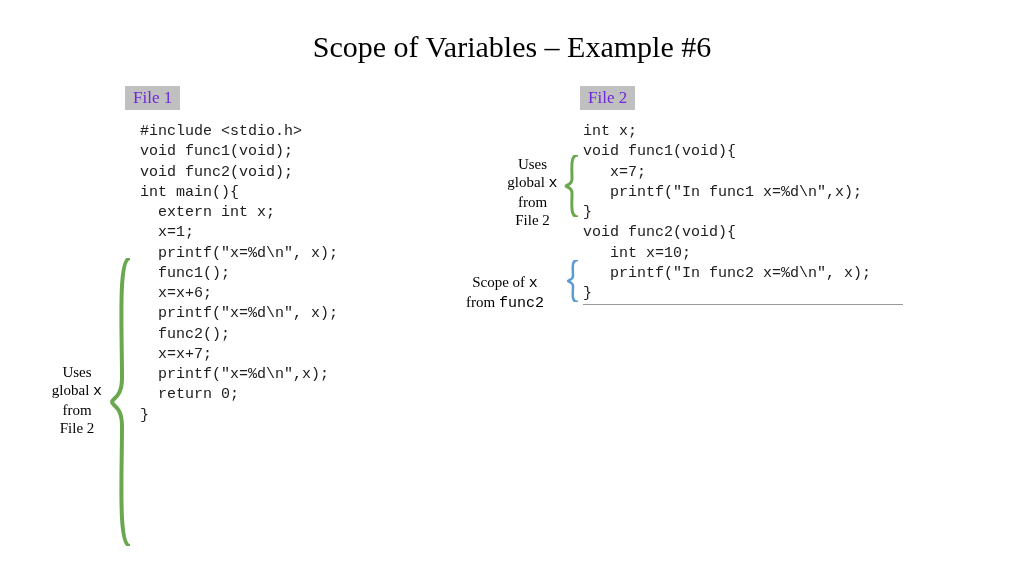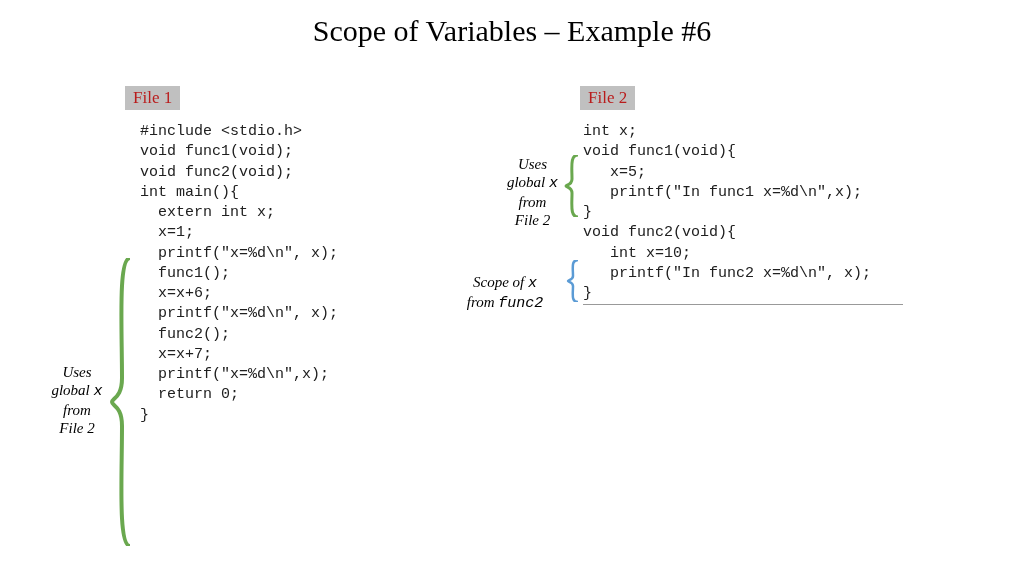--- a/index.html
+++ b/index.html
@@ -9,47 +9,46 @@
     width: 1024px;
     height: 576px;
     background: #fff;
     font-family: "Times New Roman", Times, serif;
     position: relative;
     overflow: hidden;
   }
   .title {
     text-align: center;
     font-size: 30px;
-    margin-top: 14px;
+    margin-top: 30px;
     color: #000;
   }
   .file-label {
     display: inline-block;
     background: #c0c0c0;
     padding: 2px 8px;
     font-size: 17px;
-    color: #b91c1c;
+    color: #6d28d9;
     font-family: "Times New Roman", Times, serif;
   }
   .code-block {
     font-family: "Courier New", Courier, monospace;
     font-size: 15px;
     line-height: 1.35;
     white-space: pre;
     color: #202020;
     border-bottom: 1px solid #999;
     padding-top: 4px;
   }
   .note {
     font-family: "Times New Roman", Times, serif;
     font-size: 15px;
     text-align: center;
     color: #000;
     line-height: 1.2;
-    font-style: italic;
   }
   .mono { font-family: "Courier New", Courier, monospace; }
 
   
   .file1-label { position: absolute; left: 125px; top: 86px; }
   .file1-code  { position: absolute; left: 140px; top: 118px; width: 280px; padding-bottom: 168px;}
 
   
   .file2-label { position: absolute; left: 580px; top: 86px; }
   .file2-code  { position: absolute; left: 583px; top: 118px; width: 320px; }
@@ -119,21 +118,21 @@
   printf("x=%d\n", x);
   func2();
   x=x+7;
   printf("x=%d\n",x);
   return 0;
 }</div>
 
 <div class="file-label file2-label">File 2</div>
 <div class="code-block file2-code">int x;
 void func1(void){
-   x=5;
+   x=7;
    printf("In func1 x=%d\n",x);
 }
 void func2(void){
    int x=10;
    printf("In func2 x=%d\n", x);
 }</div>
 
 <svg class="brace-left" viewBox="0 0 24 288">
   <path d="M20 0 C8 0 12 70 12 120 C12 140 2 140 2 144 C2 148 12 148 12 168 C12 218 8 288 20 288" fill="none" stroke="#6aa84f" stroke-width="4"></path>
 </svg>

